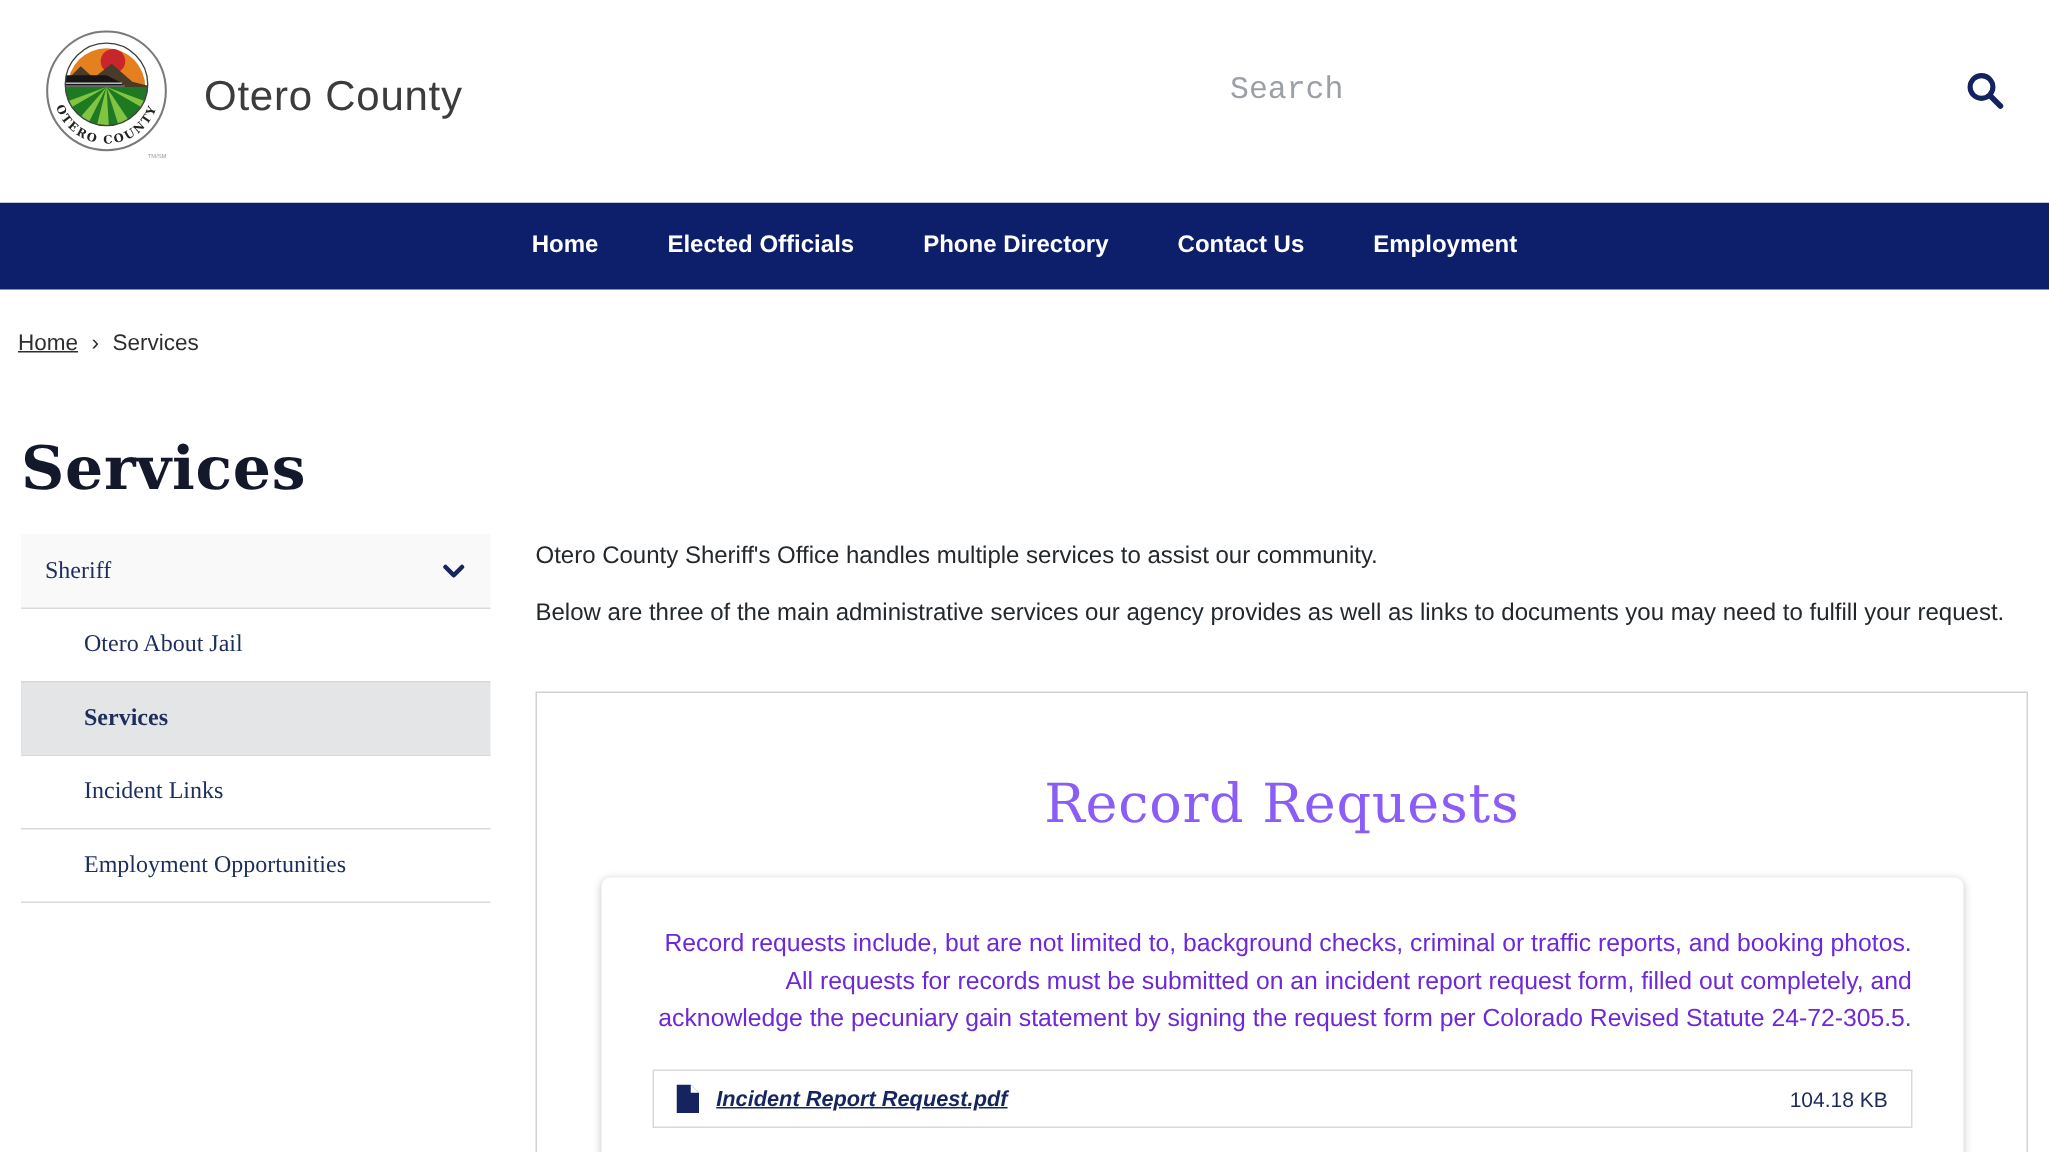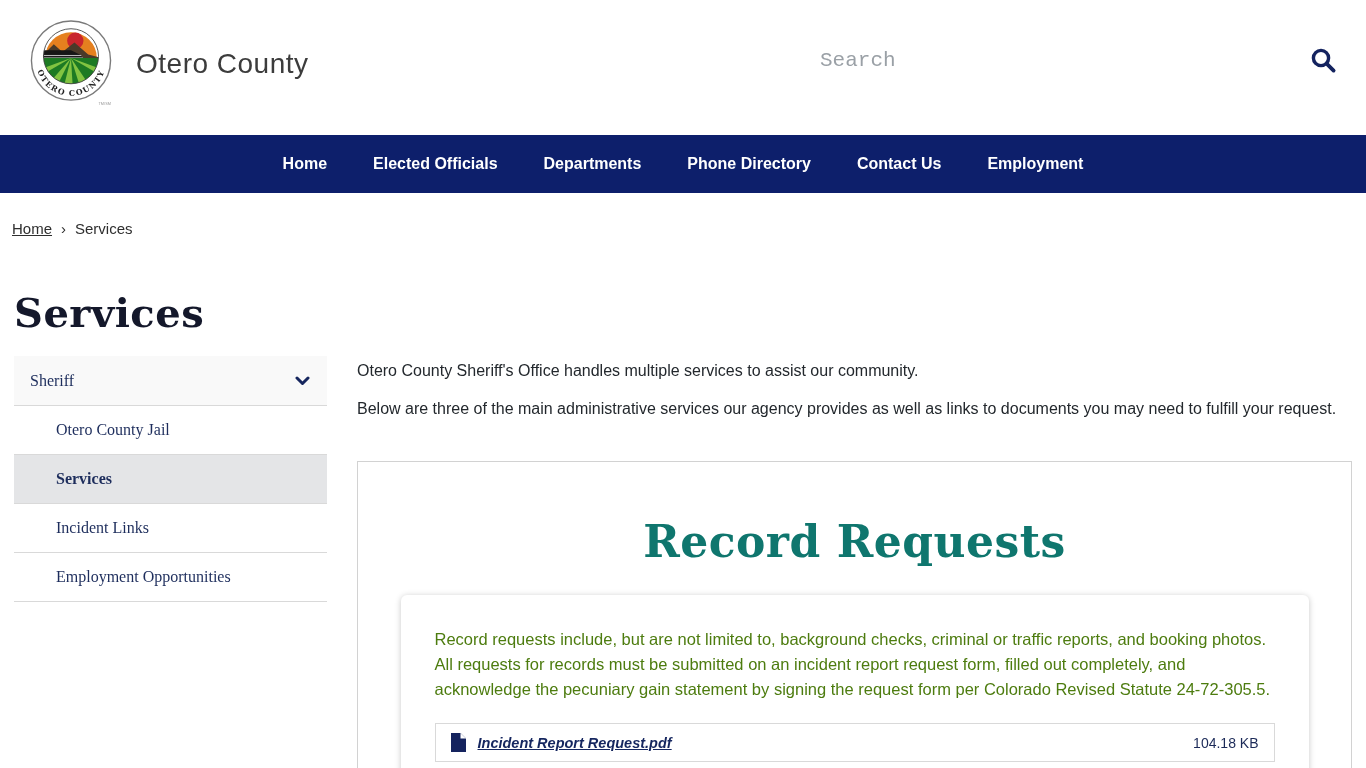--- a/index.html
+++ b/index.html
@@ -36,26 +36,26 @@
     color: #1d2d5c; cursor: pointer; }
   .side-parent { justify-content: space-between; padding: 0 17px 0 16px; background: #f9f9f9; }
   .side-child { padding-left: 42px; border-top: 1px solid #d9d9d9; }
   .side-child.active { background: #e4e5e7; font-weight: 700; }
 
   .main-col { flex: 1; margin-left: 30px; }
   .intro-p { font-size: 16px; font-weight: 400; color: #23282d; line-height: 1.6; margin: 2px 0 12px; }
 
   .section-box { border: 1px solid #d2d2d2; margin-top: 40px; padding: 54px 40px 60px;
     background: #fff; }
-  .section-title { text-align: center; font-family: "DejaVu Serif", serif; font-weight: 700;
-    font-size: 44px; color: #0f766e; letter-spacing: 0.5px; }
+  .section-title { text-align: center; font-family: "DejaVu Serif", serif; font-weight: 400;
+    font-size: 36px; color: #8b5cf6; letter-spacing: 0.5px; }
 
   .card { width: 908px; margin: 28px auto 0; background: #fff; border-radius: 6px;
     box-shadow: 0 1px 6px rgba(0,0,0,0.22); padding: 32px 34px 30px; }
-  .card-text { font-size: 16.5px; color: #4d7c0f; line-height: 1.5; }
+  .card-text { font-size: 16.5px; color: #6d28d9; line-height: 1.5; text-align: right; }
 
   .file-row { margin-top: 22px; border: 1px solid #d9d9d9; background: #fff;
     display: flex; align-items: center; padding: 9px 15px; }
   .file-icon { display: flex; margin-right: 12px; }
   .file-link { color: #15265f; font-size: 14.5px; font-weight: 700; text-decoration: underline; font-style: italic; }
   .file-size { margin-left: auto; font-size: 14px; color: #1c2a58; }
 </style>
 </head>
 <body>
 
@@ -104,21 +104,20 @@
           <line x1="17.6" y1="17.6" x2="24.6" y2="24.6" stroke="#14235f" stroke-width="3.8" stroke-linecap="round"></line>
         </svg>
       </span>
     </button>
   </div>
 </header>
 
 <nav class="main-nav">
   <a href="#" class="nav-item">Home</a>
   <a href="#" class="nav-item">Elected Officials</a>
-  <a href="#" class="nav-item">Departments</a>
   <a href="#" class="nav-item">Phone Directory</a>
   <a href="#" class="nav-item">Contact Us</a>
   <a href="#" class="nav-item">Employment</a>
 </nav>
 
 <div class="breadcrumb">
   <a href="#">Home</a><span class="crumb-sep">›</span><span>Services</span>
 </div>
 
 <h1 class="page-title">Services</h1>
@@ -128,21 +127,21 @@
   <aside class="sidebar">
     <div class="side-row side-parent">
       <span>Sheriff</span>
       <span style="display:flex;">
         <svg width="15" height="10" viewBox="0 0 15 10">
           <path d="M2 2 L7.5 7.5 L13 2" fill="none" stroke="#16265e" stroke-width="3" stroke-linecap="round" stroke-linejoin="round"></path>
         </svg>
       </span>
     </div>
     <div class="side-row side-child">
-      <span>Otero County Jail</span>
+      <span>Otero About Jail</span>
     </div>
     <div class="side-row side-child active">
       <span>Services</span>
     </div>
     <div class="side-row side-child">
       <span>Incident Links</span>
     </div>
     <div class="side-row side-child">
       <span>Employment Opportunities</span>
     </div>

